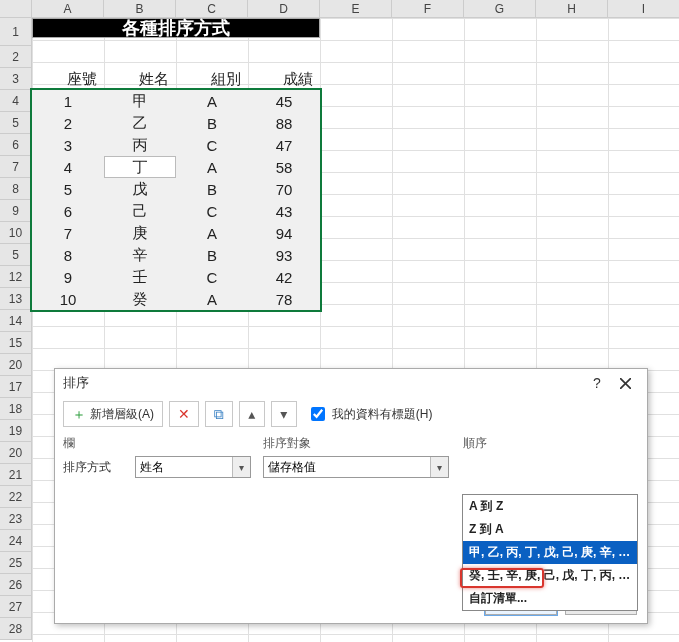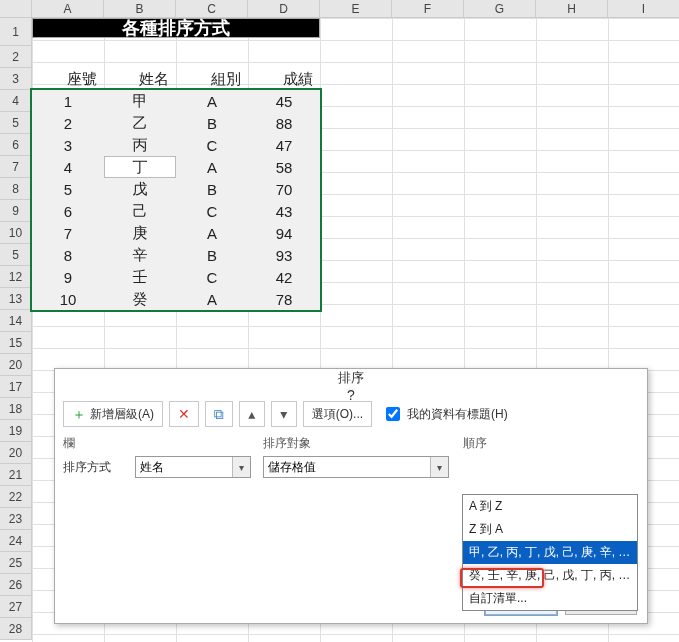--- a/index.html
+++ b/index.html
@@ -53,21 +53,21 @@
   
   .dialog {
     position:absolute; top:368px; left:54px;
     width:594px; height:256px;
     background:#fff;
     border:1px solid #aaa;
     box-shadow: 2px 2px 6px rgba(0,0,0,0.25);
   }
   .dlg-title {
     height:28px; display:flex; align-items:center;
-    padding:0 8px; font-size:13px; color:#333;flex-direction:column;
+    padding:0 8px; font-size:13px; color:#333;
   }
   .dlg-title .spacer{ flex:1; }
   .dlg-title .qm, .dlg-title .close {
     width:28px; height:28px; display:flex; align-items:center; justify-content:center;
     font-size:14px; color:#333; cursor:pointer;
   }
   .dlg-title .close svg { width:11px; height:11px; }
   .toolbar {
     display:flex; gap:6px; padding:4px 8px; align-items:center;
   }
@@ -102,21 +102,21 @@
     background:#eee; border-left:1px solid #bbb;
     display:flex; align-items:center; justify-content:center;
   }
   .select .caret:after { content:"▾"; font-size:10px; color:#555;}
 
   .dropdown {
     position:absolute; top:494px; left:462px; width:176px;
     background:#fff; border:1px solid #888; font-size:12px;
     z-index:10;
   }
-  .dd-item { padding:3px 6px; color:#222; cursor:default; white-space:nowrap; overflow:hidden; text-overflow:ellipsis;}
+  .dd-item { padding:3px 6px; color:#222; cursor:default; white-space:nowrap; overflow:hidden; text-overflow:ellipsis;font-weight:bold;}
   .dd-item.sel { background:#0a60c2; color:#fff; }
   .hl-box {
     position:absolute; top:568px; left:460px; width:84px; height:20px;
     border:2px solid #d9362e; border-radius:3px;
     box-shadow: 0 0 4px rgba(217,54,46,0.6);
     pointer-events:none; z-index:20;
   }
 
   .dlg-footer {
     position:absolute; bottom:8px; right:10px;
@@ -319,23 +319,20 @@
       </div>
     <div class="tb-btn">
         <span class="ico blue">⧉</span>
       </div>
     <div class="tb-btn arrow">
         <span class="ico gray">▴</span>
       </div>
     <div class="tb-btn arrow">
         <span class="ico gray">▾</span>
       </div>
-    <div class="tb-btn">
-        <span>選項(O)...</span>
-      </div>
     <label class="chk">
       <input type="checkbox" checked="" style="">
       <span>我的資料有標題(H)</span>
     </label>
   </div>
 
   <div class="section-labels">
     <div class="sl-col">欄</div>
     <div class="sl-col2">排序對象</div>
     <div class="sl-col3">順序</div>

